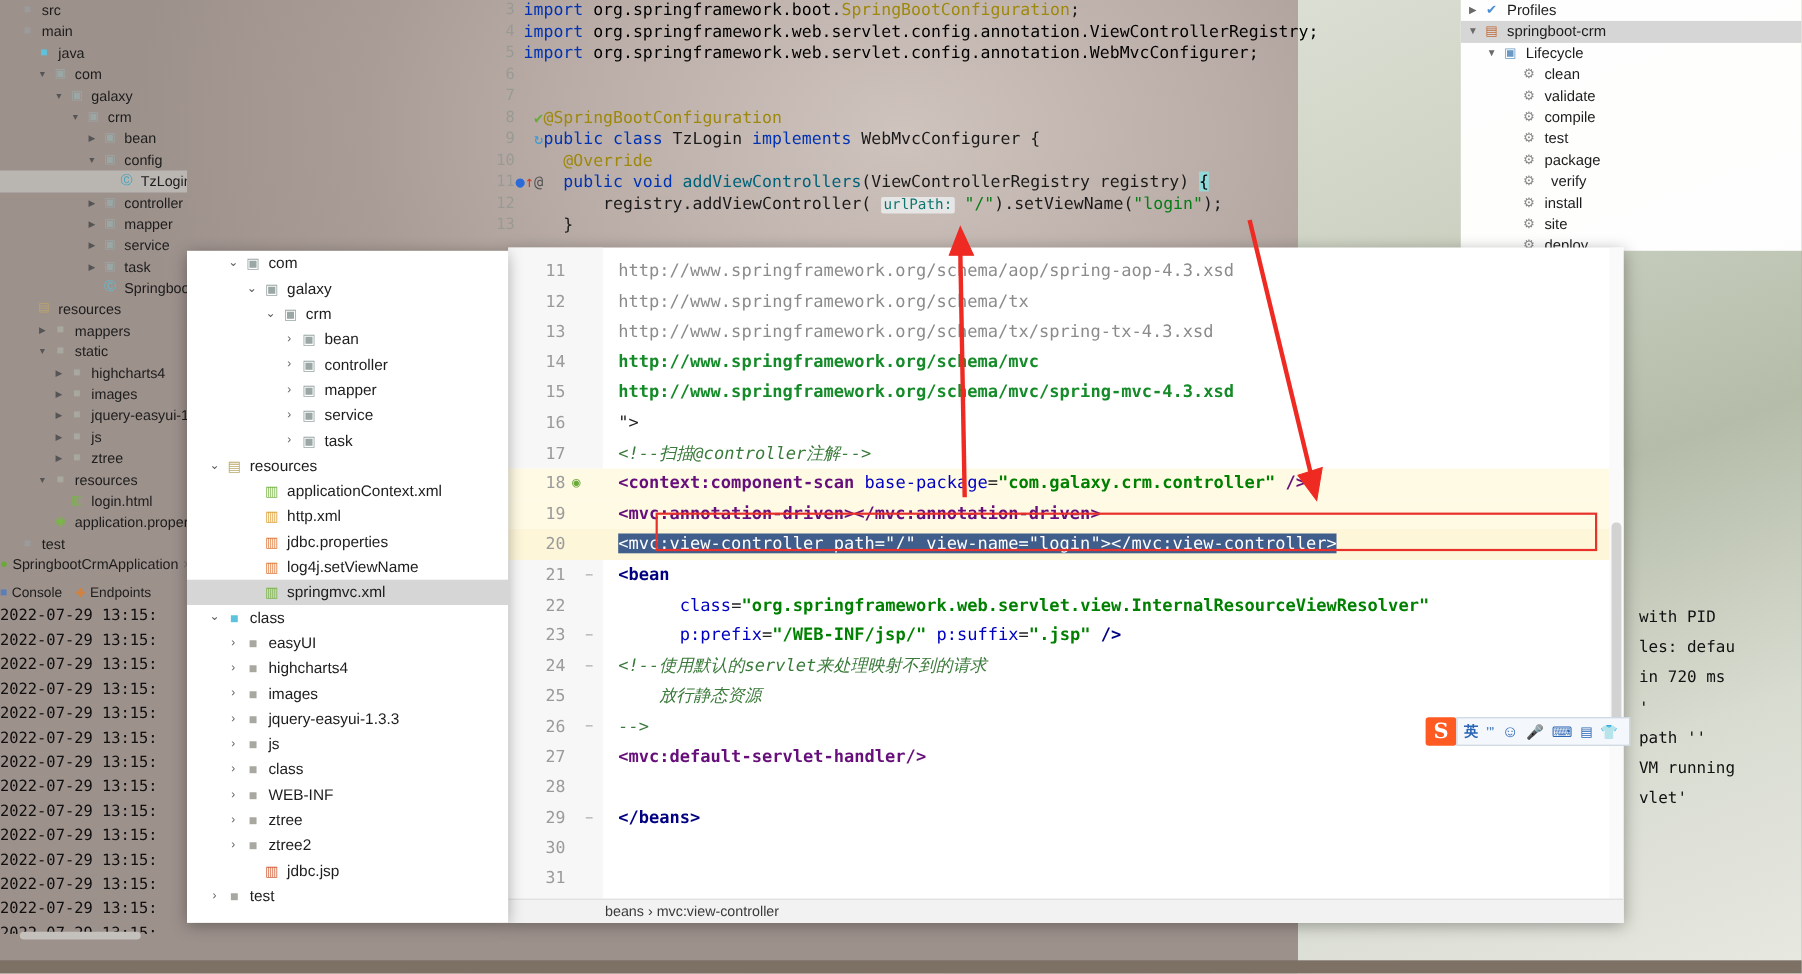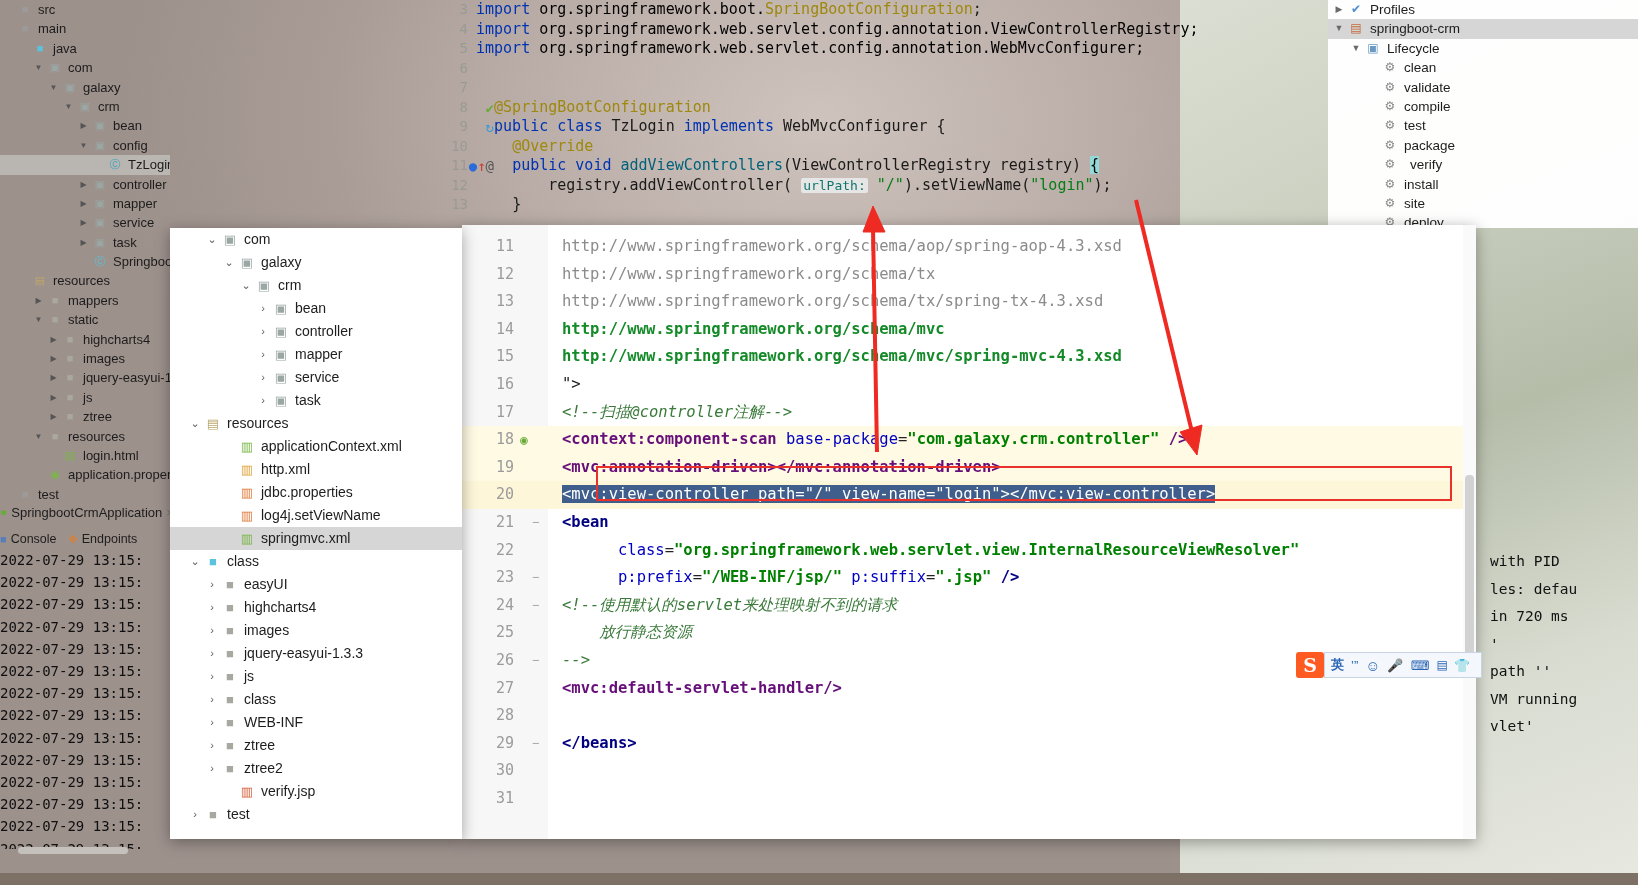--- a/index.html
+++ b/index.html
@@ -391,20 +391,21 @@
   </div>
 
 <div id="bg-log"><div>with PID</div><div>les: defau</div><div></div><div></div><div>in 720 ms</div><div>'</div><div>path ''</div><div>VM running</div><div>vlet'</div></div>
 
 <div id="xml-window">
   <div id="xml-gutter-bg"></div>
   <div class="xcode" id="xcode"><div class="xrow"><span class="xnum">11</span><span class="xtxt"><span class="xurl">http://www.springframework.org/schema/aop/spring-aop-4.3.xsd</span></span></div><div class="xrow"><span class="xnum">12</span><span class="xtxt"><span class="xurl">http://www.springframework.org/schema/tx</span></span></div><div class="xrow"><span class="xnum">13</span><span class="xtxt"><span class="xurl">http://www.springframework.org/schema/tx/spring-tx-4.3.xsd</span></span></div><div class="xrow"><span class="xnum">14</span><span class="xtxt"><span class="xurl-g">http://www.springframework.org/schema/mvc</span></span></div><div class="xrow"><span class="xnum">15</span><span class="xtxt"><span class="xurl-g">http://www.springframework.org/schema/mvc/spring-mvc-4.3.xsd</span></span></div><div class="xrow"><span class="xnum">16</span><span class="xtxt"><span class="xdq">"&gt;</span></span></div><div class="xrow"><span class="xnum">17</span><span class="xtxt"><span class="xcomment">&lt;!--扫描@controller注解--&gt;</span></span></div><div class="xrow hl"><span class="xnum">18</span><span style="position:absolute;left:58px;color:#6aaa3a;font-size:13px">◉</span><span class="xtxt"><span class="xns">&lt;context:component-scan</span> <span class="xattr">base-package</span><span class="xdq">=</span><span class="xval">"com.galaxy.crm.controller"</span> <span class="xns">/&gt;</span></span></div><div class="xrow hl"><span class="xnum">19</span><span class="xtxt"><span class="xns">&lt;mvc:annotation-driven&gt;&lt;/mvc:annotation-driven&gt;</span></span></div><div class="xrow sel-line"><span class="xnum">20</span><span class="xtxt"><span class="selblock">&lt;mvc:view-controller path="/" view-name="login"&gt;&lt;/mvc:view-controller&gt;</span></span></div><div class="xrow"><span class="xnum">21</span><span class="xfold">−</span><span class="xtxt"><span class="xtag">&lt;bean</span></span></div><div class="xrow"><span class="xnum">22</span><span class="xtxt">      <span class="xattr">class</span><span class="xdq">=</span><span class="xval">"org.springframework.web.servlet.view.InternalResourceViewResolver"</span></span></div><div class="xrow"><span class="xnum">23</span><span class="xfold">−</span><span class="xtxt">      <span class="xattr">p:prefix</span><span class="xdq">=</span><span class="xval">"/WEB-INF/jsp/"</span> <span class="xattr">p:suffix</span><span class="xdq">=</span><span class="xval">".jsp"</span> <span class="xtag">/&gt;</span></span></div><div class="xrow"><span class="xnum">24</span><span class="xfold">−</span><span class="xtxt"><span class="xcomment">&lt;!--使用默认的servlet来处理映射不到的请求</span></span></div><div class="xrow"><span class="xnum">25</span><span class="xtxt"><span class="xcomment">    放行静态资源</span></span></div><div class="xrow"><span class="xnum">26</span><span class="xfold">−</span><span class="xtxt"><span class="xcomment">--&gt;</span></span></div><div class="xrow"><span class="xnum">27</span><span class="xtxt"><span class="xns">&lt;mvc:default-servlet-handler/&gt;</span></span></div><div class="xrow"><span class="xnum">28</span><span class="xtxt"></span></div><div class="xrow"><span class="xnum">29</span><span class="xfold">−</span><span class="xtxt"><span class="xtag">&lt;/beans&gt;</span></span></div><div class="xrow"><span class="xnum">30</span><span class="xtxt"></span></div><div class="xrow"><span class="xnum">31</span><span class="xtxt"></span></div></div>
   <div id="xml-vscroll">
       <div class="thumb"></div>
     </div>
+  <div id="xml-breadcrumb">beans  ›  mvc:view-controller</div>
 </div>
 
 <div id="tree-popup">
     <div class="trow" style="padding-left:34px">
       <span class="tarrow">⌄</span>
       <span class="ticon" style="color:#9aa7a4;font-size:13px">▣</span>
       <span style="margin-left:4px">com</span>
     </div>
     <div class="trow" style="padding-left:51px">
       <span class="tarrow">⌄</span>
@@ -517,21 +518,21 @@
       <span style="margin-left:4px">ztree</span>
     </div>
     <div class="trow" style="padding-left:34px">
       <span class="tarrow">›</span>
       <span class="ticon" style="color:#a8a8a0;font-size:13px">■</span>
       <span style="margin-left:4px">ztree2</span>
     </div>
     <div class="trow" style="padding-left:51px">
       <span class="tarrow"></span>
       <span class="ticon" style="color:#d4603a;font-size:13px">▥</span>
-      <span style="margin-left:4px">verify.jsp</span>
+      <span style="margin-left:4px">jdbc.jsp</span>
     </div>
     <div class="trow" style="padding-left:17px">
       <span class="tarrow">›</span>
       <span class="ticon" style="color:#a8a8a0;font-size:13px">■</span>
       <span style="margin-left:4px">test</span>
     </div>
   </div>
 
 <div id="red-rect"></div>
 

